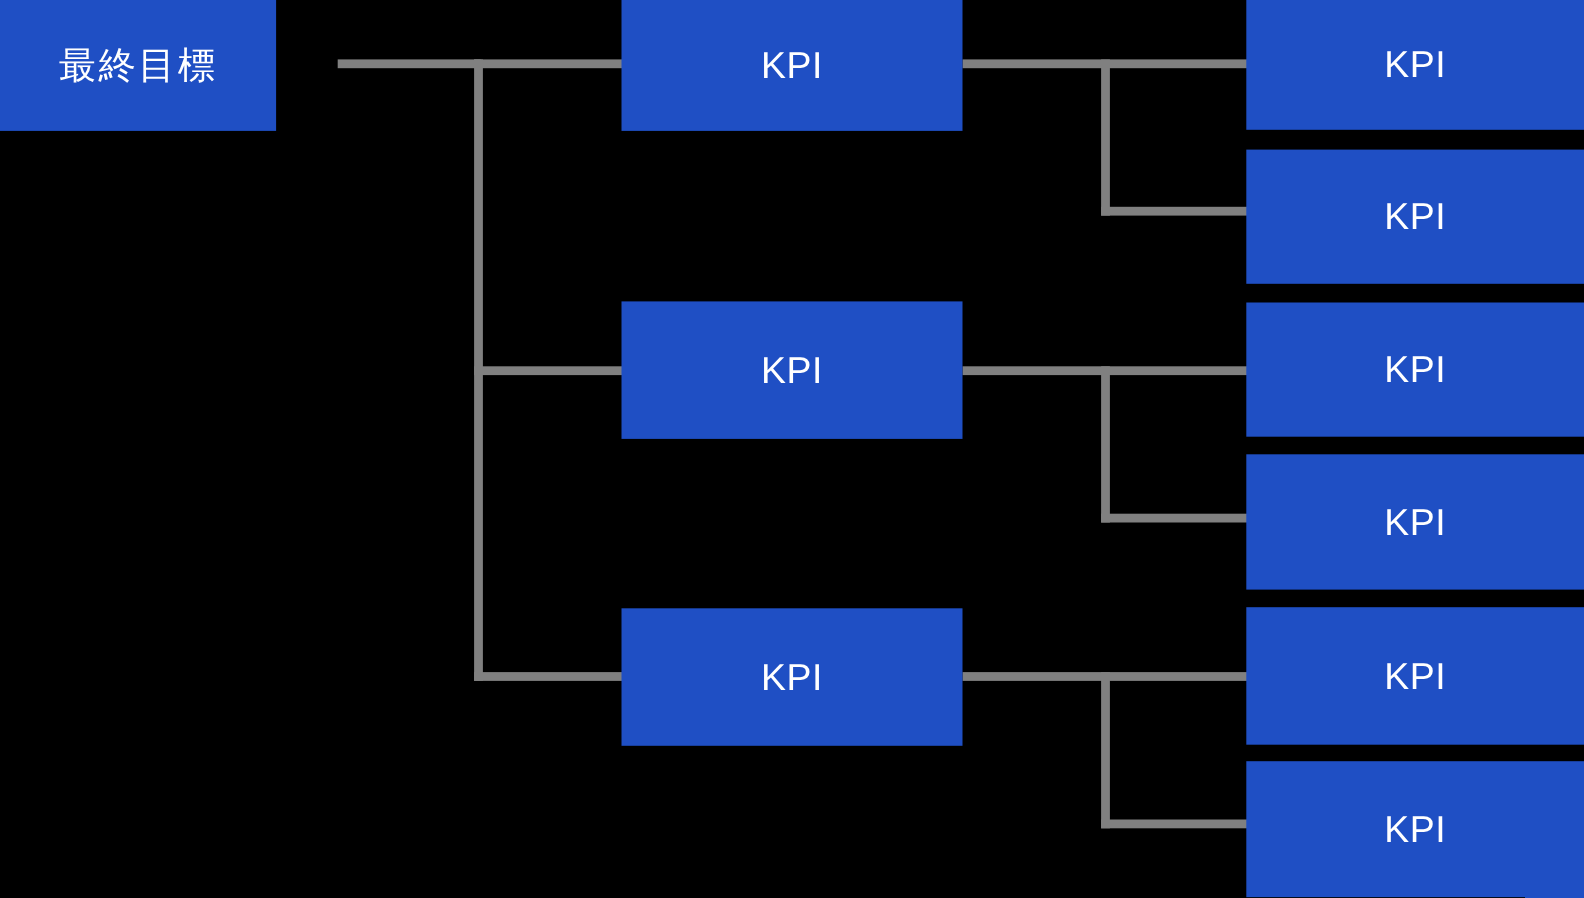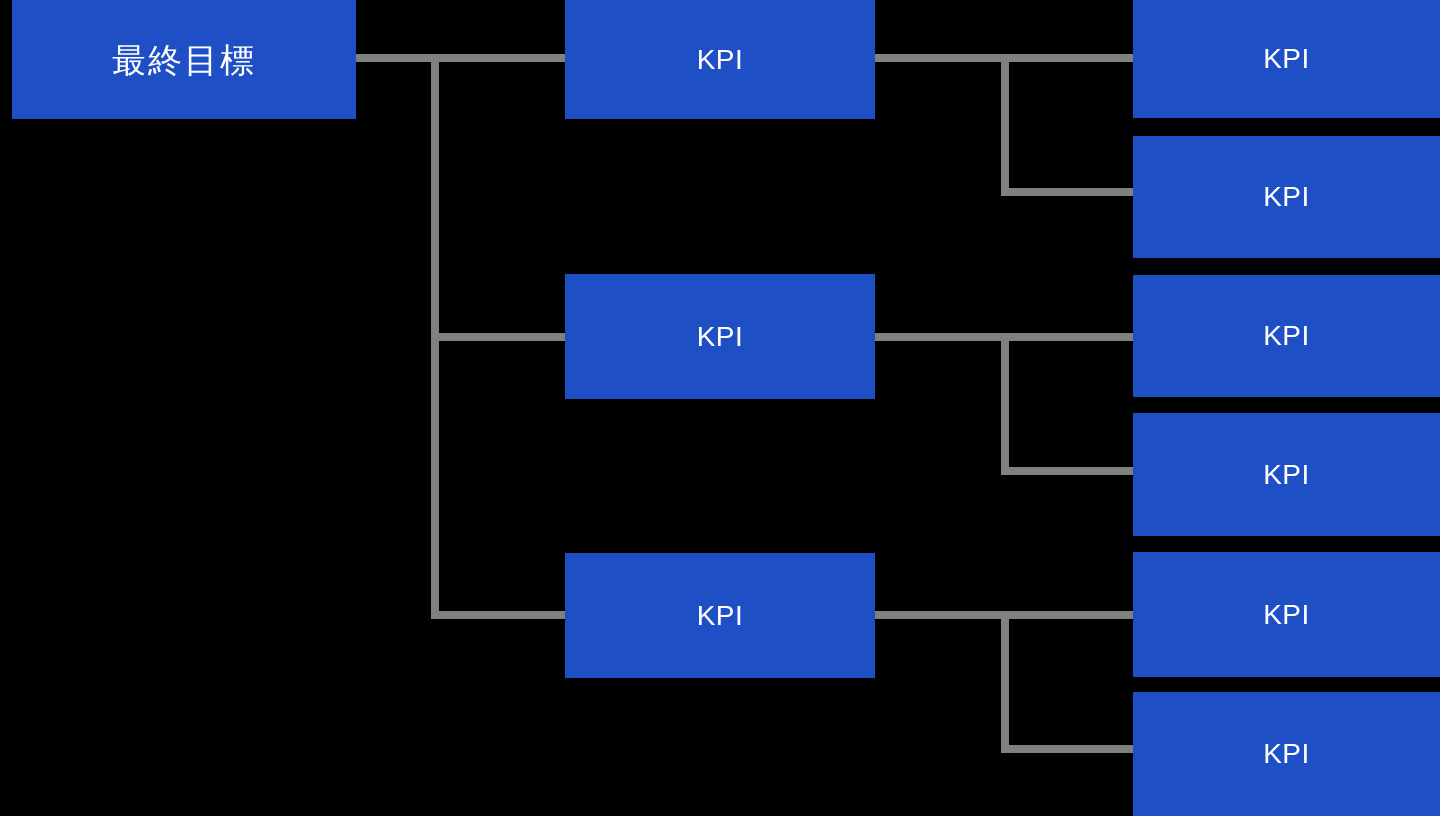--- a/index.html
+++ b/index.html
@@ -27,21 +27,21 @@
     color: #FFFFFF;
     letter-spacing: 0.5px;
     user-select: none;
   }
   .node.goal {
     font-size: 34px;
     font-weight: 400;
     letter-spacing: 2px;
   }
   .node.kpi {
-    font-size: 28px;
+    font-size: 34px;
     font-weight: 400;
   }
   .node-label {
     pointer-events: none;
     line-height: 1;
   }
 
   
   .edge-h {
     position: absolute;
@@ -83,21 +83,21 @@
     <div class="edge-v" style="left:1001px; top:333px; height:142px;"></div>
     <div class="edge-h" style="left:1001px; top:467px; width:134px;"></div>
 
     <div class="edge-h" style="left:875px; top:611px; width:260px;"></div>
     <div class="edge-v" style="left:1001px; top:611px; height:142px;"></div>
     <div class="edge-h" style="left:1001px; top:745px; width:134px;"></div>
   </div>
 
   <div class="nodes">
 
-    <div class="node goal" style="left:12px; top:0px; width:344px; height:119px;">
+    <div class="node goal" style="left:0px; top:0px; width:251px; height:119px;">
       <span class="node-label">最終目標</span>
     </div>
 
     <div class="node kpi" style="left:565px; top:0px; width:310px; height:119px;">
       <span class="node-label">KPI</span>
     </div>
     <div class="node kpi" style="left:565px; top:274px; width:310px; height:125px;">
       <span class="node-label">KPI</span>
     </div>
     <div class="node kpi" style="left:565px; top:553px; width:310px; height:125px;">

